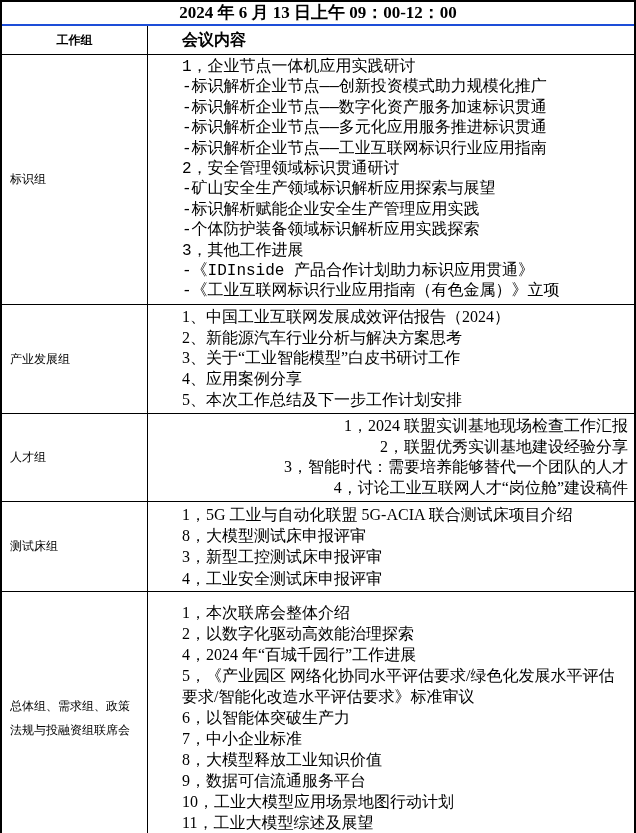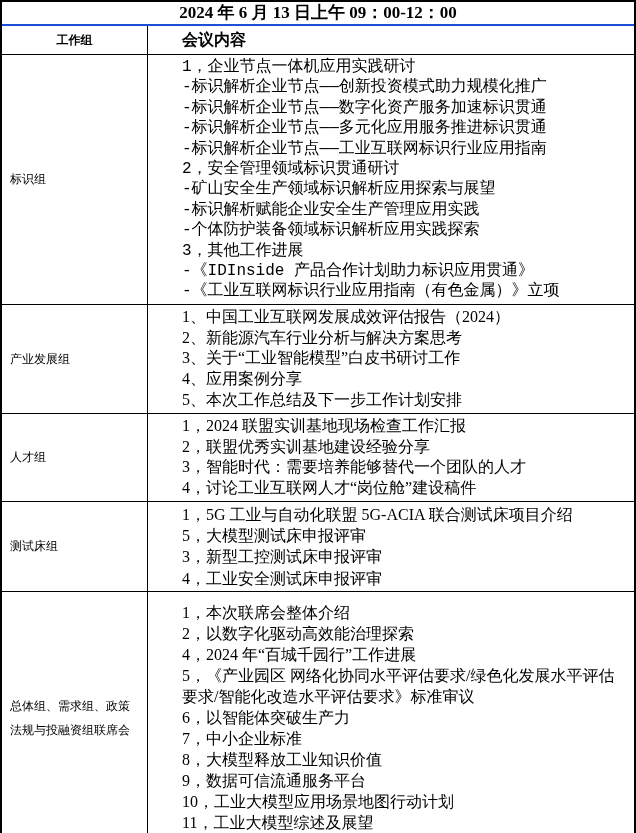--- a/index.html
+++ b/index.html
@@ -64,21 +64,21 @@
   }
   .header-row .cell-right { align-items: flex-start; }
   .line { line-height: 21px; }
   .r0 { min-height: 245px; }
   .r1 { min-height: 104px; }
   .r2 { min-height: 83px; }
   .r3 { min-height: 85px; }
   .r4 { min-height: 252px; }
   .r0 .line { line-height: 20.4px; font-family: Liberation Mono, monospace; }
   .r1 .line { line-height: 20.8px; }
-  .r2 .line { line-height: 20.8px; }
+  .r2 .line { line-height: 20.8px; text-align: right; }
   .r3 .line { line-height: 21.2px; }
   .r4 .line { line-height: 21px; }
 </style>
 </head>
 <body>
 
 <div class="doc">
   <div class="title-row">2024 年 6 月 13 日上午 09：00-12：00</div>
   <div class="row header-row">
     <div class="cell-left">工作组</div>
@@ -126,21 +126,21 @@
           <div class="line">3，智能时代：需要培养能够替代一个团队的人才</div>
           <div class="line">4，讨论工业互联网人才“岗位舱”建设稿件</div>
         </div>
       </div>
       <div class="row body-row r3">
         <div class="cell-left">
           <span>测试床组</span>
         </div>
         <div class="cell-right">
           <div class="line">1，5G 工业与自动化联盟 5G-ACIA 联合测试床项目介绍</div>
-          <div class="line">5，大模型测试床申报评审</div>
+          <div class="line">8，大模型测试床申报评审</div>
           <div class="line">3，新型工控测试床申报评审</div>
           <div class="line">4，工业安全测试床申报评审</div>
         </div>
       </div>
       <div class="row body-row r4">
         <div class="cell-left">
           <span>总体组、需求组、政策法规与投融资组联席会</span>
         </div>
         <div class="cell-right">
           <div class="line">1，本次联席会整体介绍</div>

